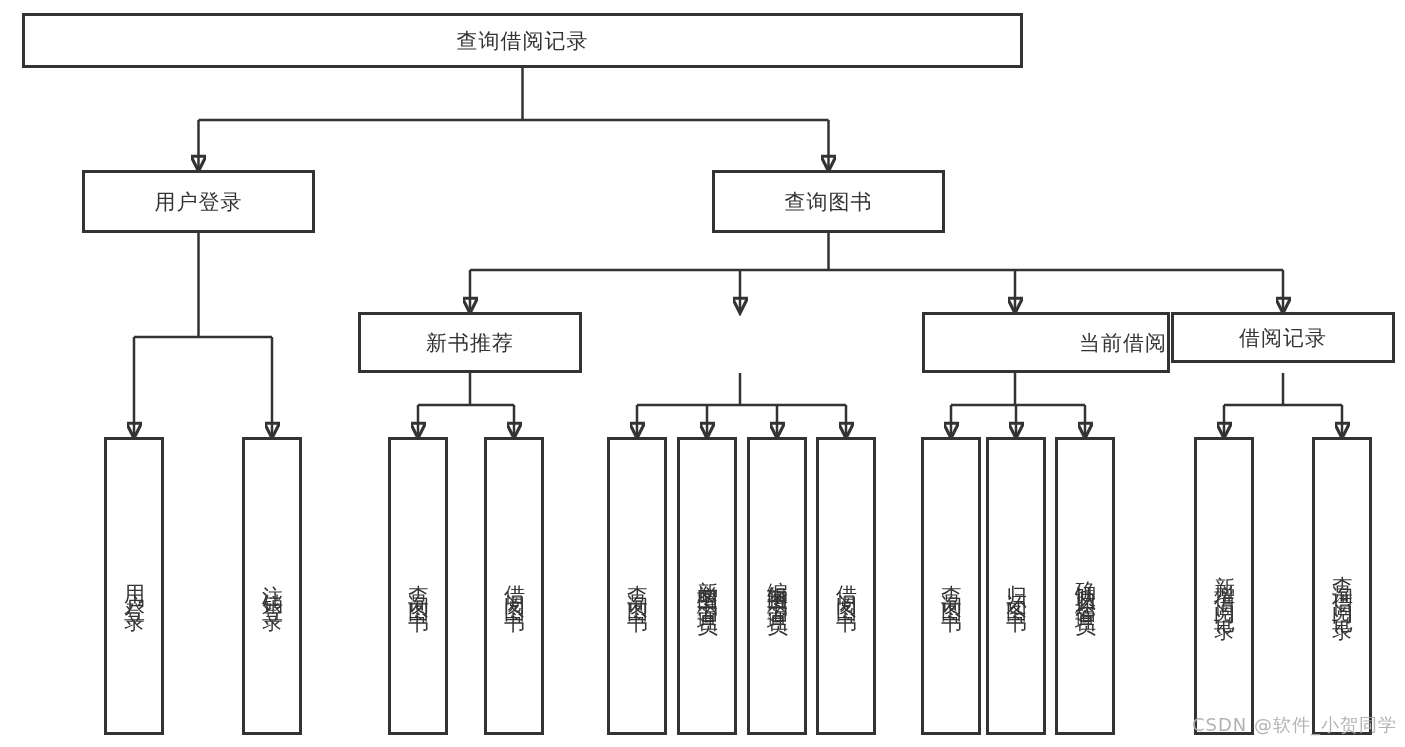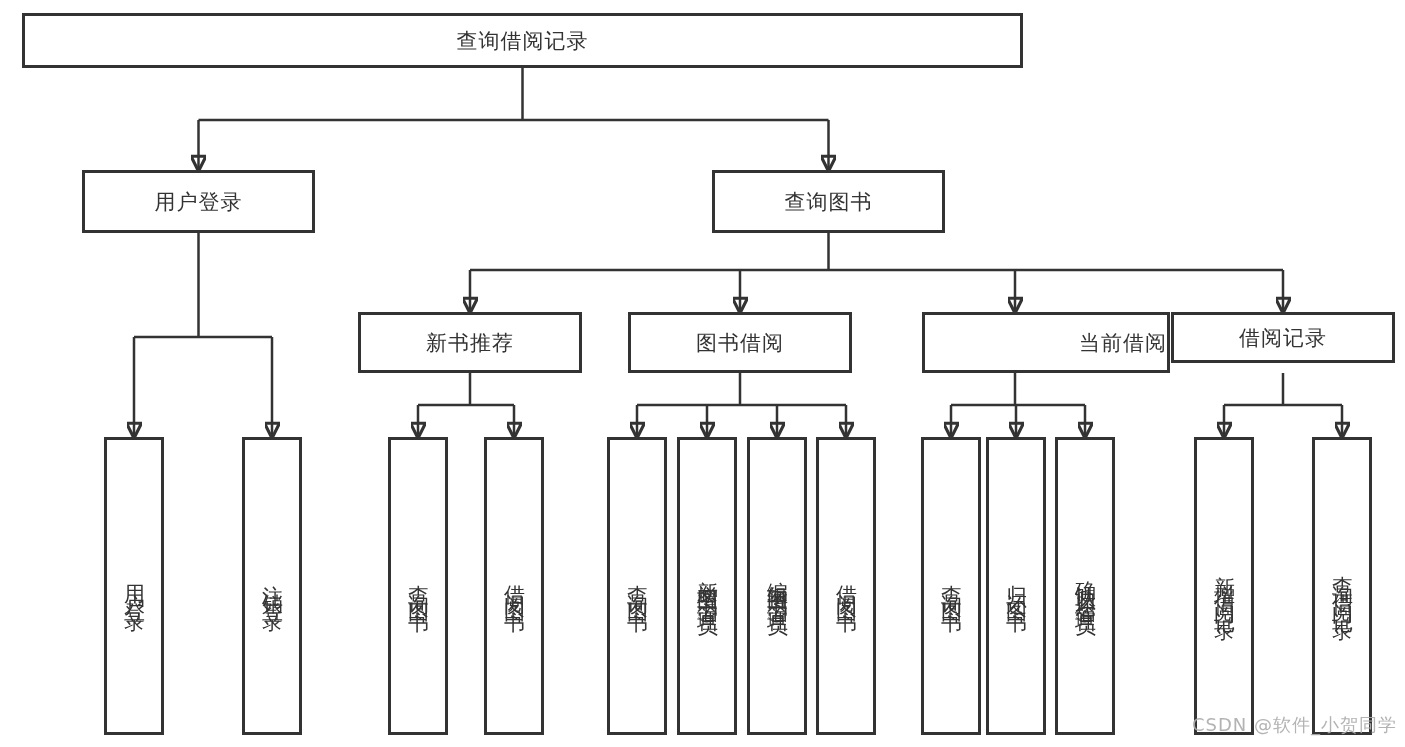--- a/index.html
+++ b/index.html
@@ -135,23 +135,20 @@
   <div class="node h-node" id="node-user-login">
     <span>用户登录</span>
   </div>
   <div class="node h-node" id="node-book-mgmt">
     <span>查询图书</span>
   </div>
 
   <div class="node h-node" id="node-new-book-rec">
     <span>新书推荐</span>
   </div>
-  <div class="node h-node" id="node-book-borrow">
-    <span>图书借阅</span>
-  </div>
   <div class="node h-node" id="node-current-borrow">
     <span>当前借阅</span>
   </div>
   <div class="node h-node" id="node-borrow-records">
     <span>借阅记录</span>
   </div>
 
   <div class="node leaf" id="leaf-g1a">
     <span class="v-text">用户登录</span>
   </div>

